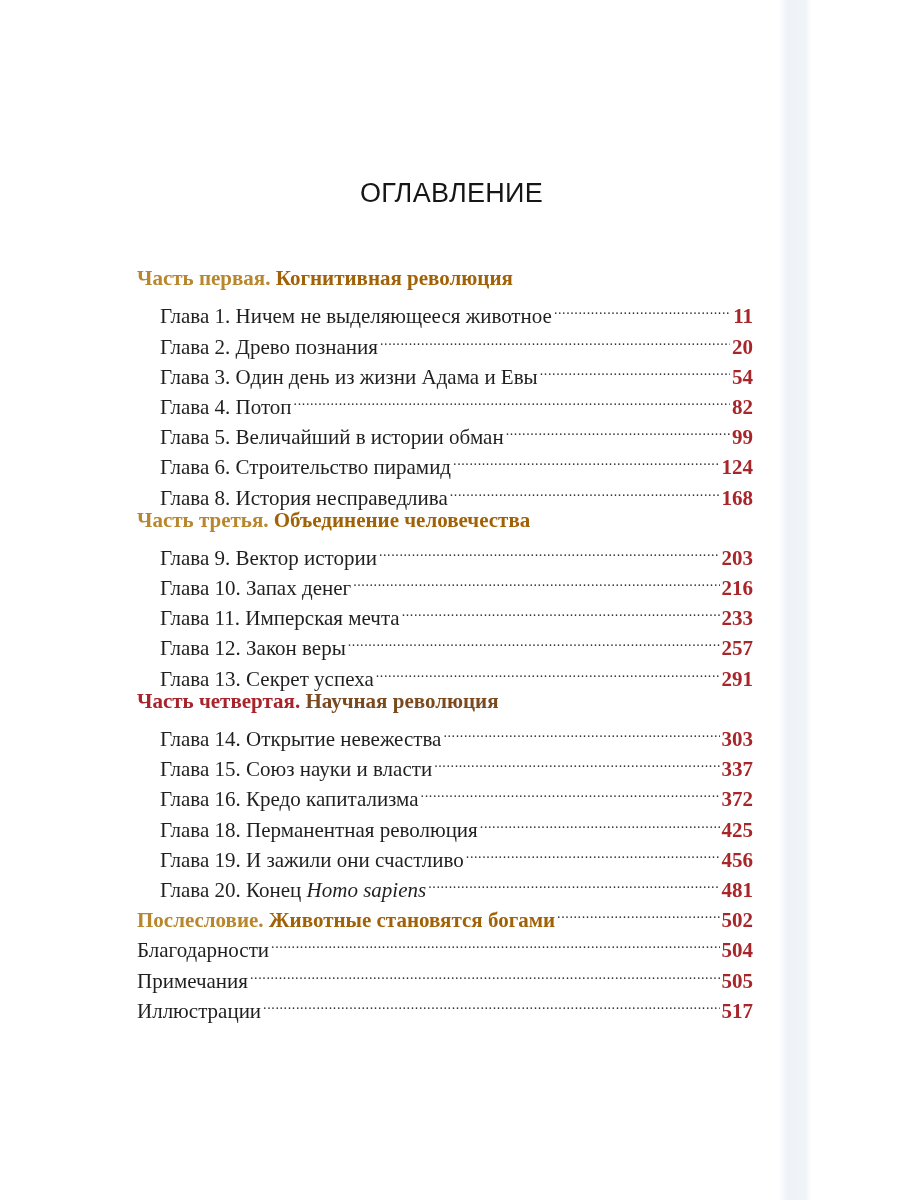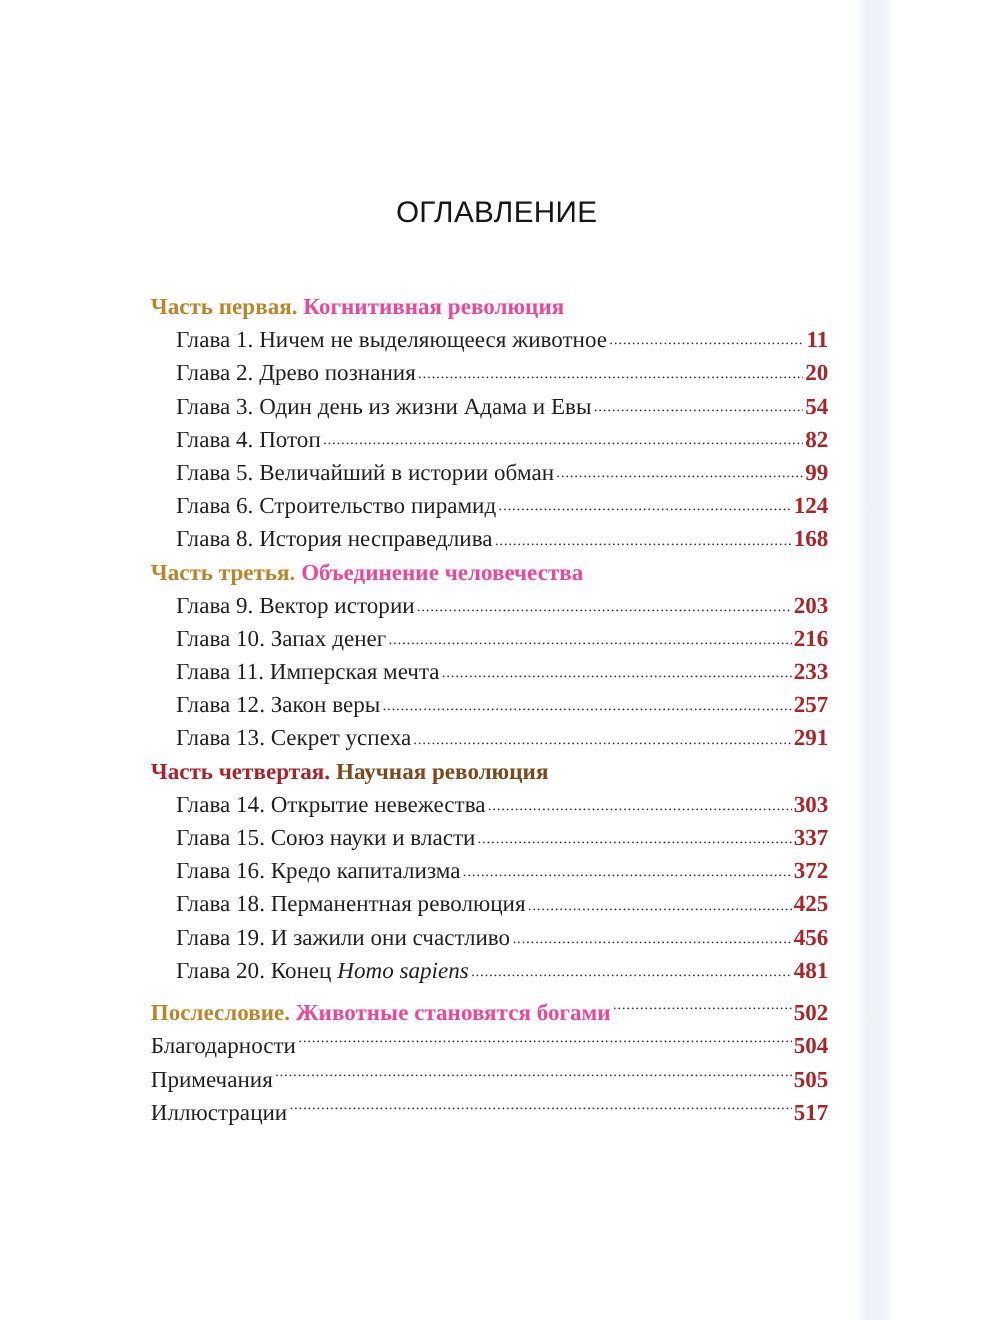--- a/index.html
+++ b/index.html
@@ -46,21 +46,20 @@
     height: 30.2px;
     font-size: 21px;
     line-height: 30.2px;
     white-space: nowrap;
   }
   .row.part-only {
     font-weight: bold;
   }
   .row.chapter {
     padding-left: 23px;
-    align-items: center;
   }
   .label {
     flex: 0 0 auto;
   }
   .dots {
     flex: 1 1 auto;
     overflow: hidden;
     margin: 0 2px;
     position: relative;
     height: 30.2px;
@@ -80,21 +79,21 @@
   }
   .page {
     flex: 0 0 auto;
     font-weight: bold;
     color: #a8262a;
     text-align: right;
   }
   .gold { color: #b8862c; font-weight: bold; }
   .red { color: #a8232b; font-weight: bold; }
   .brown { color: #7a4a1e; font-weight: bold; }
-  .dark { color: #ec4899; font-weight: bold; }
+  .dark { color: #a16207; font-weight: bold; }
   .italic { font-style: italic; }
 </style>
 </head>
 <body>
 
 <div class="fold-shadow"></div>
 
 <div class="title">ОГЛАВЛЕНИЕ</div>
 
 <div class="toc">

